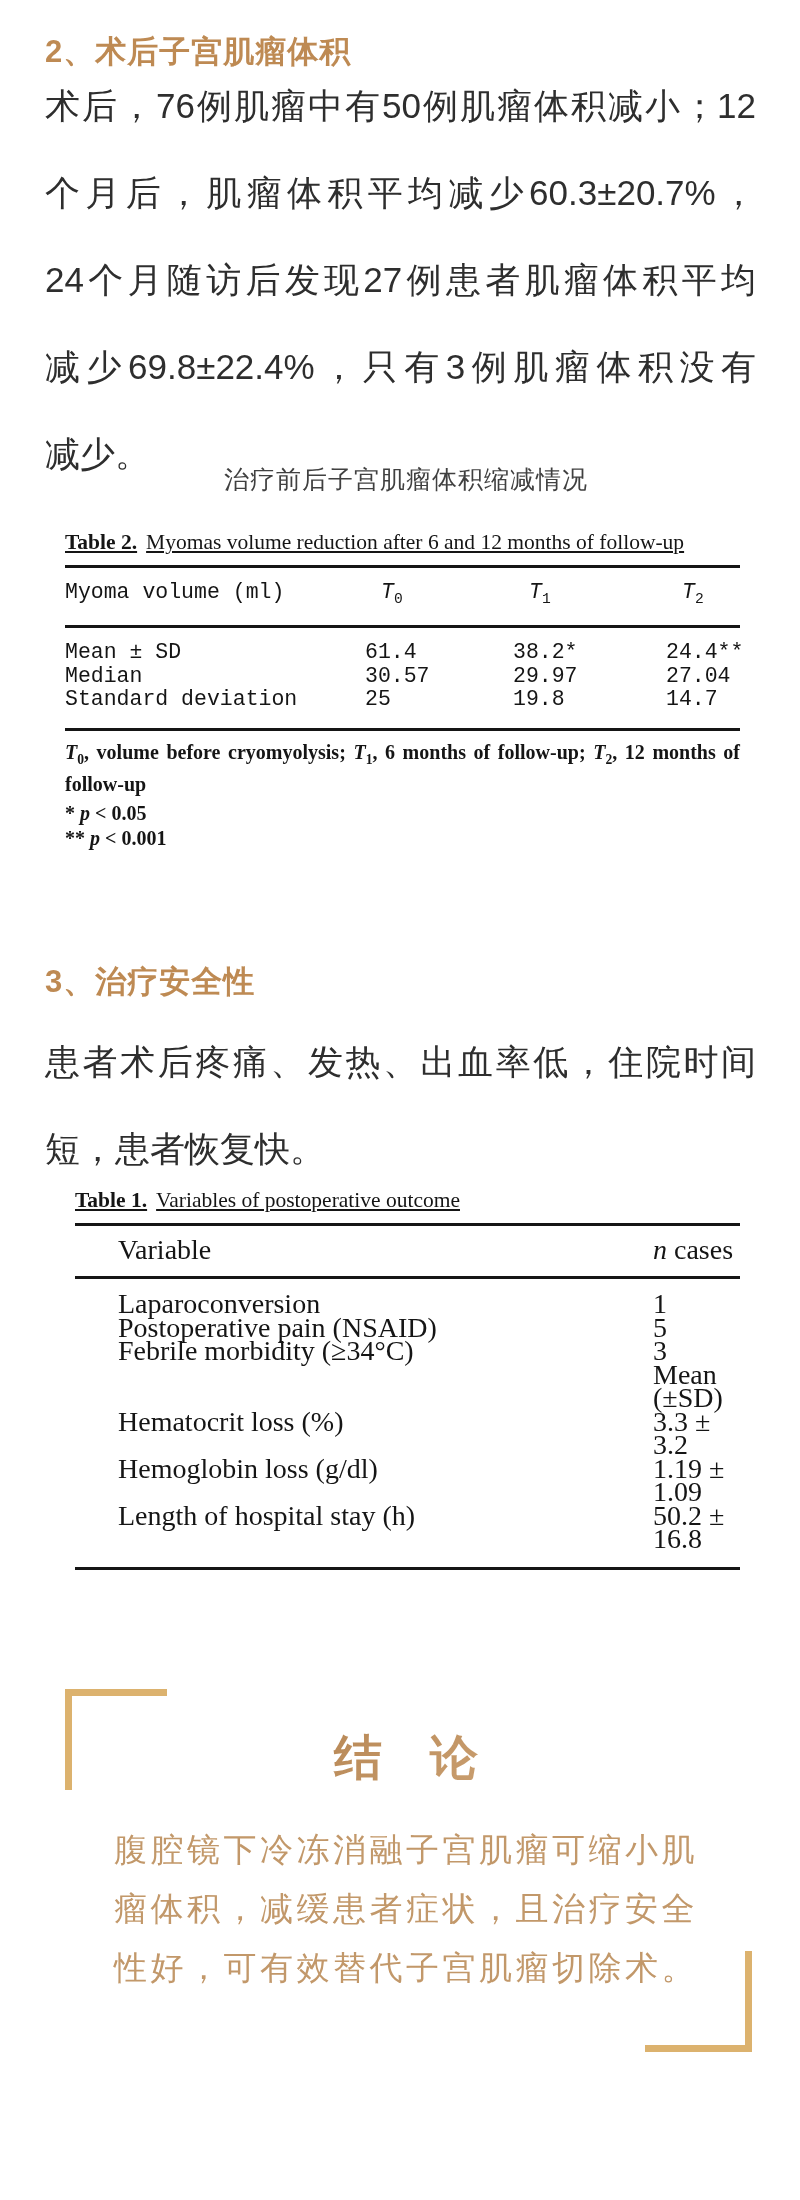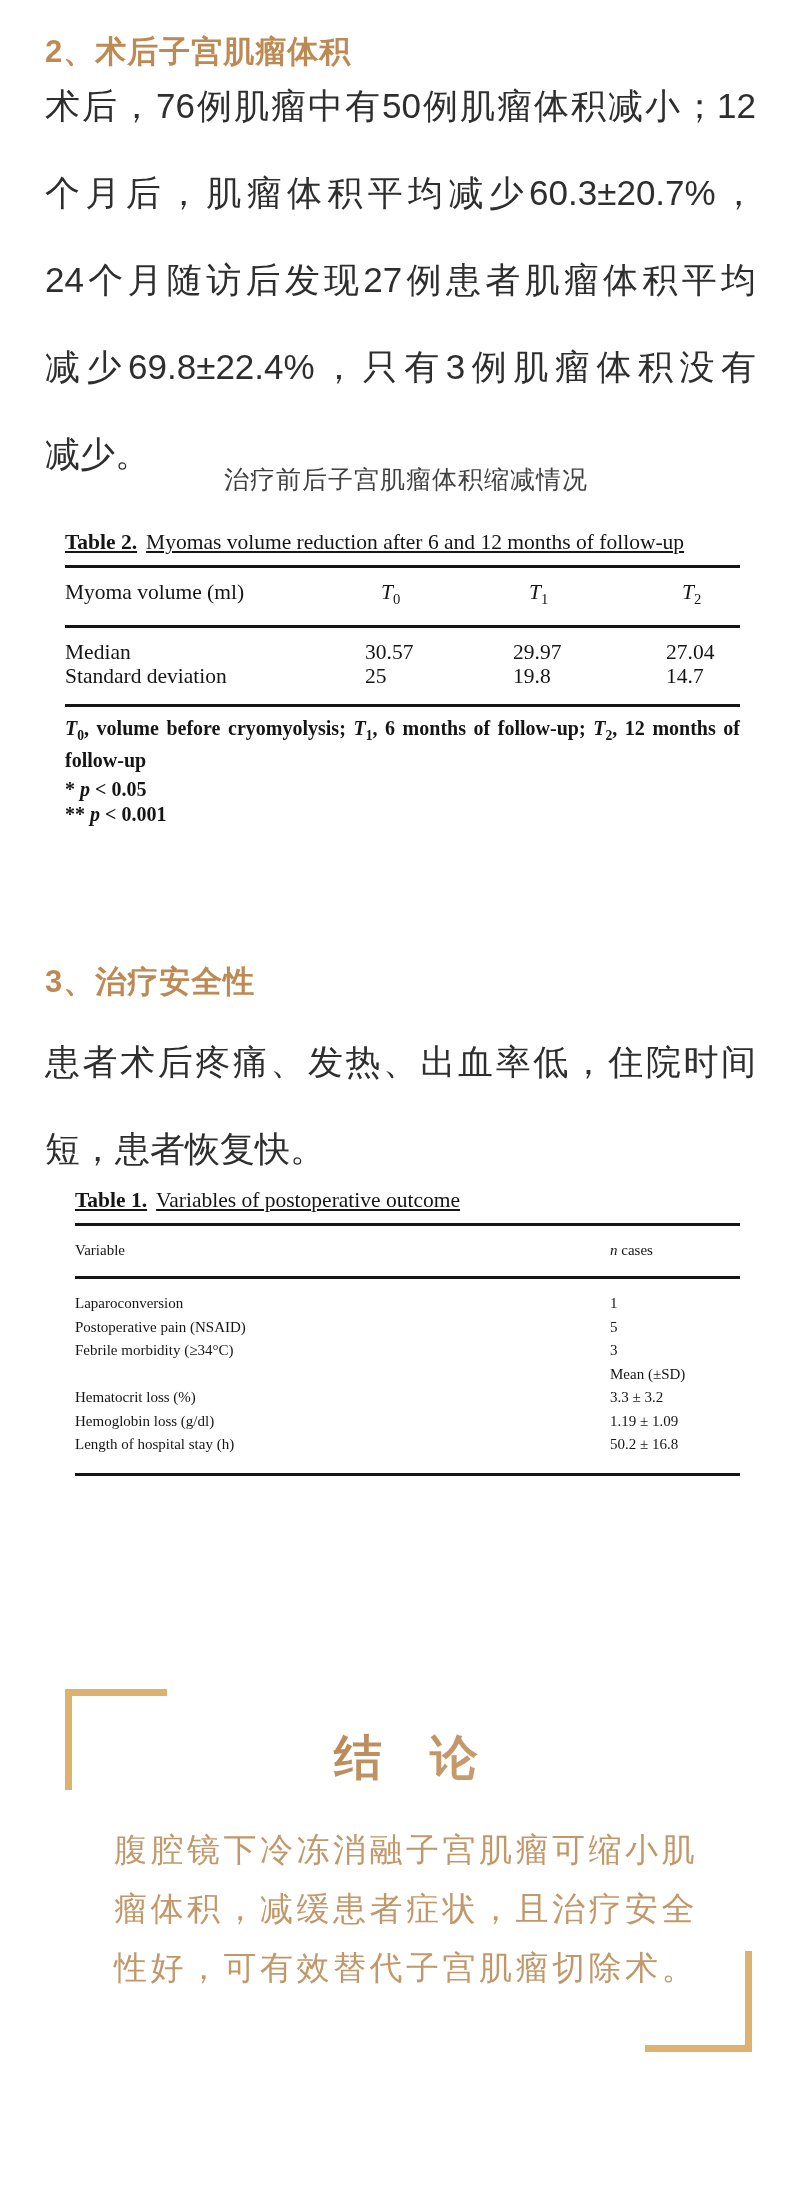--- a/index.html
+++ b/index.html
@@ -24,22 +24,22 @@
   .cn-caption{position:absolute;left:0;right:0;top:463px;text-align:center;
               font-size:25px;color:#404040;letter-spacing:1px;}
 
   
   .tbl{position:absolute;font-family:"Liberation Serif",serif;color:var(--table);}
   #table2{left:65px;top:528px;width:675px;}
   #table1{left:75px;top:1186px;width:665px;}
   .tbl-title{font-size:21.5px;line-height:28px;margin-bottom:9px;max-width:650px;text-decoration:underline;}
   .tlabel{font-weight:700;margin-right:9px;}
   .rule{height:3px;background:var(--table);}
-  .t2row{display:grid;grid-template-columns:300px 148px 153px 1fr;font-size:21.5px;}
-  .t1row{display:grid;grid-template-columns:535px 1fr;font-size:15px;}
+  .t2row{display:grid;grid-template-columns:300px 148px 153px 1fr;font-size:21.5px;font-family:Liberation Mono, monospace;}
+  .t1row{display:grid;grid-template-columns:535px 1fr;font-size:28px;margin-left:43px;}
   .thead{padding:11px 0 13px 0;line-height:26px;}
   .tcol{padding-left:16px;}
   .tbody{padding:13px 0 16px 0;}
   .tbody .t2row,.tbody .t1row{line-height:23.5px;}
   sub{font-size:0.68em;}
   .footnotes{margin-top:9px;font-size:20px;line-height:25px;font-weight:bold;}
   .fn-main{text-align:justify;margin-bottom:4px;}
 
   
   .bracket{position:absolute;box-sizing:border-box;}
@@ -79,20 +79,26 @@
     </div>
     <div class="rule"></div>
     <div class="t2row thead">
       <div>Myoma volume (ml)</div>
       <div class="tcol"><span style="font-style: italic;">T</span><sub>0</sub></div>
       <div class="tcol"><span style="font-style: italic;">T</span><sub>1</sub></div>
       <div class="tcol"><span style="font-style: italic;">T</span><sub>2</sub></div>
     </div>
     <div class="rule"></div>
     <div class="tbody" id="t2-body">
+        <div class="t2row">
+          <div>Mean ± SD</div>
+          <div>61.4</div>
+          <div>38.2*</div>
+          <div>24.4**</div>
+        </div>
         <div class="t2row">
           <div>Median</div>
           <div>30.57</div>
           <div>29.97</div>
           <div>27.04</div>
         </div>
         <div class="t2row">
           <div>Standard deviation</div>
           <div>25</div>
           <div>19.8</div>

